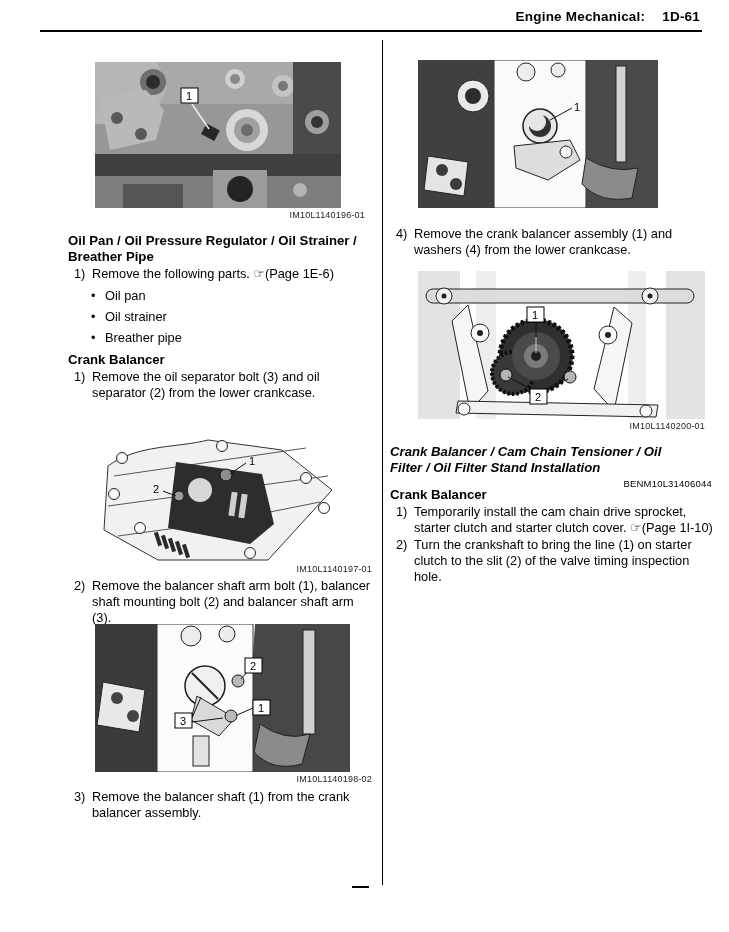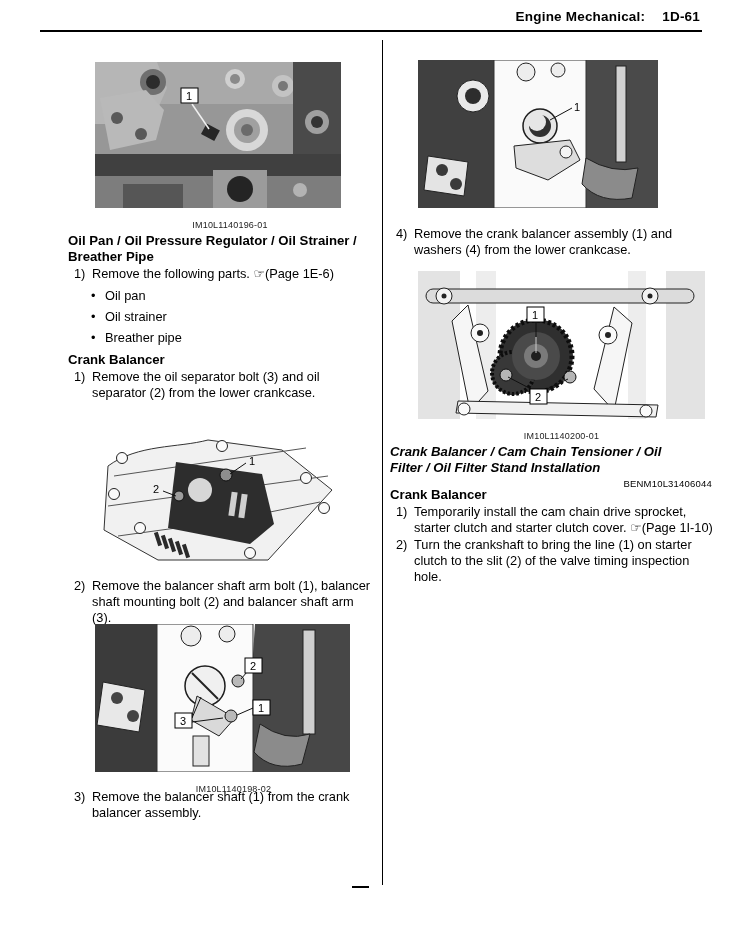--- a/index.html
+++ b/index.html
@@ -7,21 +7,21 @@
         font-family:"Liberation Sans",sans-serif;color:#000;overflow:hidden;margin:0 auto;}
   
   .hdr-text{position:absolute;top:9px;right:29px;display:flex;gap:17px;
             font-weight:bold;font-size:13.5px;letter-spacing:.2px;}
   .hdr-rule{position:absolute;top:30px;left:40px;width:662px;height:2px;background:#000;}
   .col-divider{position:absolute;left:382px;top:40px;width:1px;height:845px;background:#000;}
   .bottom-mark{position:absolute;left:352px;top:886px;width:17px;height:2px;background:#000;}
   
   figure.fig{position:absolute;margin:0;padding:0;}
   figure.fig svg{display:block;}
-  .figcap{font-size:9px;color:#1c1c1c;text-align:center;margin-top:12px;letter-spacing:.2px;}
+  .figcap{font-size:9px;color:#1c1c1c;text-align:right;margin-top:2px;letter-spacing:.2px;}
   
   .h1{position:absolute;font-weight:bold;font-size:13.2px;line-height:16px;}
   .subhead{position:absolute;font-weight:bold;font-size:13.2px;line-height:16px;}
   .step{position:absolute;display:flex;font-size:12.8px;line-height:16px;}
   .step .num{flex:none;width:18px;}
   .step .txt{flex:1;}
   .bullet{position:absolute;display:flex;font-size:12.8px;line-height:16px;}
   .bullet .dot{flex:none;width:14px;}
   .refcode{position:absolute;font-size:9.5px;text-align:right;letter-spacing:.2px;}
   
@@ -132,20 +132,21 @@
           <circle cx="150" cy="121" r="5.5"></circle>
         <circle cx="14" cy="62" r="5.5"></circle>
       </g>
       <circle cx="126" cy="43" r="6" fill="#8d8d8d" stroke="#111111"></circle>
       <circle cx="79" cy="64" r="5" fill="#9d9d9d" stroke="#111111"></circle>
       <line x1="146" y1="31" x2="130" y2="42" stroke="#111111"></line>
       <line x1="63" y1="59" x2="76" y2="64" stroke="#111111"></line>
       <text class="callout" x="149" y="33">1</text>
       <text class="callout" x="53" y="61">2</text>
     </svg>
+    <figcaption class="figcap">IM10L1140197-01</figcaption>
   </figure>
 
   <div class="step" style="left:74px;top:578px;width:302px;">
     <span class="num">2)</span>
     <span class="txt">Remove the balancer shaft arm bolt (1), balancer shaft mounting bolt (2) and balancer shaft arm (3).</span>
   </div>
 
   <figure class="fig" style="left:95px;top:624px;width:277px;">
     <svg width="255" height="148" viewBox="0 0 255 148">
       <rect width="255" height="148" fill="#ffffff"></rect>

